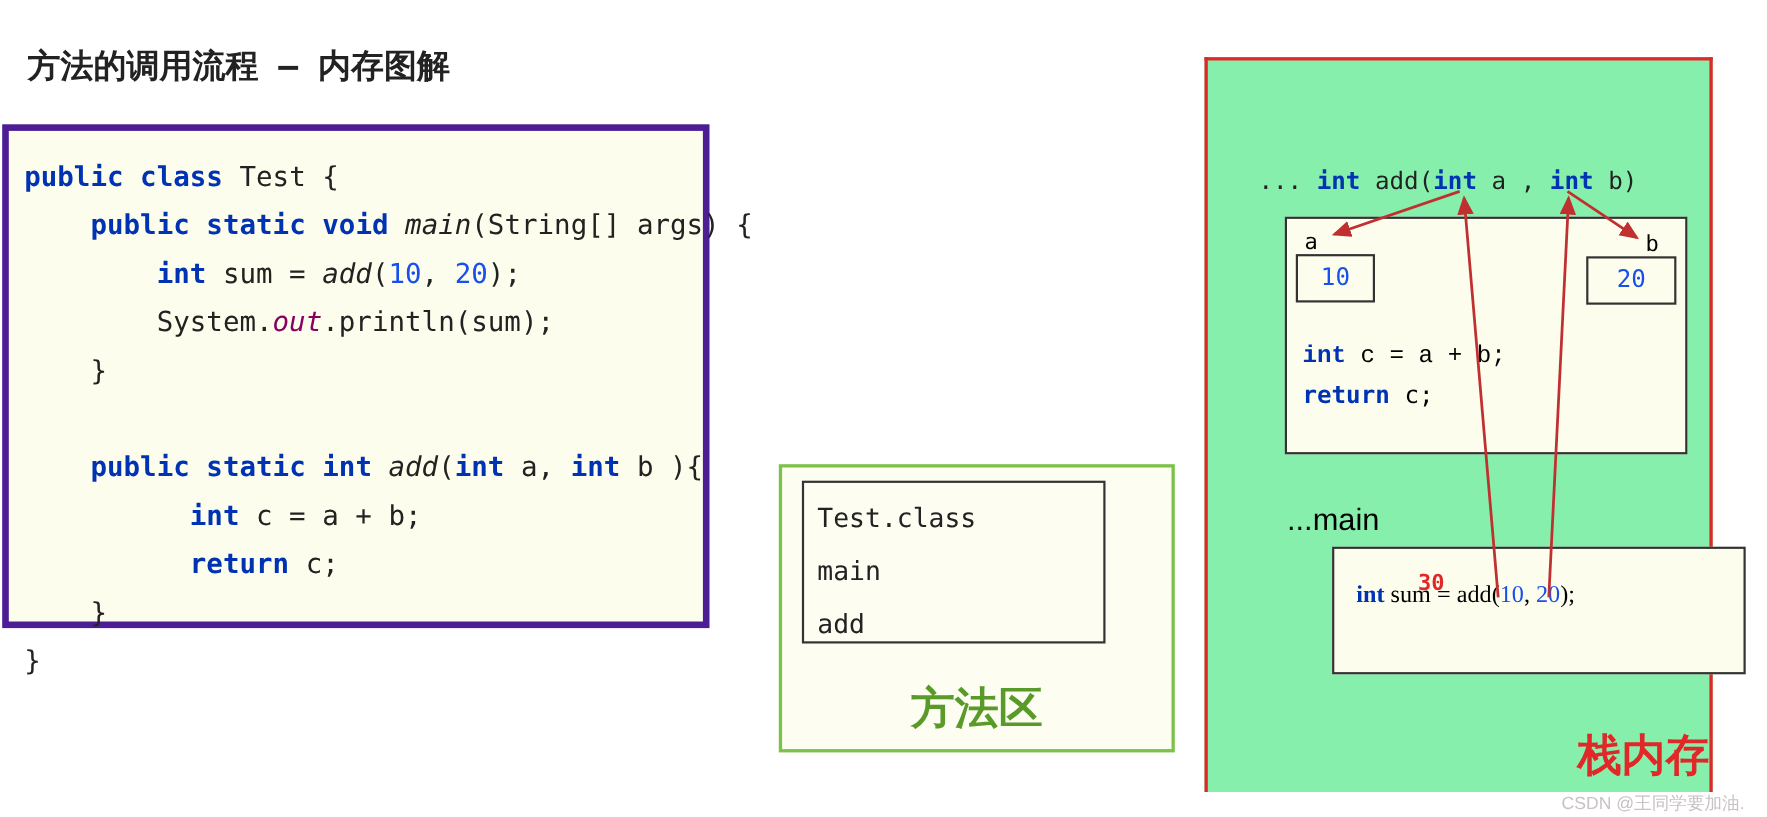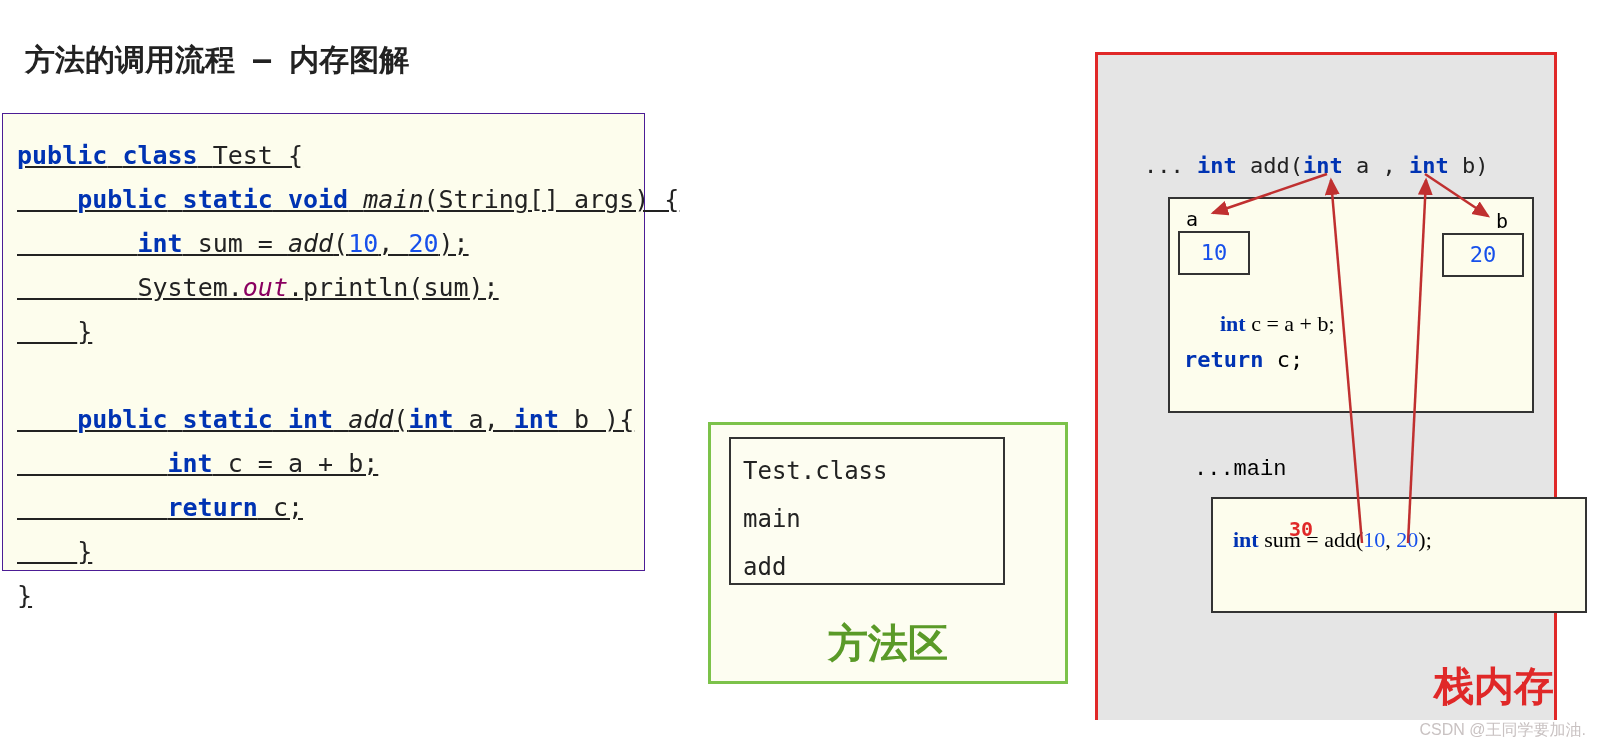--- a/index.html
+++ b/index.html
@@ -21,30 +21,29 @@
     color: #222;
   }
 
   
   .code-box {
     position: absolute;
     left: 2px;
     top: 113px;
     width: 643px;
     height: 458px;
-    border: 1px solid #4c1d95;
+    border: 6px solid #4c1d95;
     background: #fdfded;
     box-sizing: border-box;
     padding: 20px 14px;
     font-family: Consolas, monospace;
     font-size: 25px;
     line-height: 44px;
     white-space: pre;
     color: #222;
-    text-decoration: underline;
   }
   .kw   { color: #0033b3; font-weight: 600; }
   .fn   { color: #222; font-style: italic; }
   .sfld { color: #8a0060; font-style: italic; }
   .num  { color: #1750eb; }
 
   
   .method-area {
     position: absolute;
     left: 708px;
@@ -82,21 +81,21 @@
 
   
   .stack {
     position: absolute;
     left: 1095px;
     top: 52px;
     width: 462px;
     height: 668px;
     border: 3px solid #e02828;
     border-bottom: none;
-    background: #e5e5e5;
+    background: #86efac;
     box-sizing: border-box;
   }
   .stack-label {
     position: absolute;
     bottom: 6px;
     left: 0;
     right: 0;
     text-align: right;
     font-size: 40px;
     font-weight: bold;
@@ -159,39 +158,37 @@
     line-height: 40px;
     font-family: Consolas, monospace;
     font-size: 22px;
     color: #1750eb;
     background: #fdfded;
   }
   .add-line1 {
     position: absolute;
     left: 14px;
     top: 112px;
-    font-family: Liberation Serif, serif;
-    font-size: 22px;
-    margin-left: 36px;
+    font-family: Liberation Mono, monospace;
+    font-size: 22px;
   }
   .add-line2 {
     position: absolute;
     left: 14px;
     top: 148px;
     font-family: Consolas, monospace;
     font-size: 22px;
   }
 
   .main-label {
     position: absolute;
     left: 72px;
     top: 402px;
-    font-family: Liberation Mono, monospace;
-    font-size: 22px;
-    margin-left: 24px;
+    font-family: Liberation Sans, sans-serif;
+    font-size: 28px;
   }
   .main-frame {
     position: absolute;
     left: 70px;
     top: 442px;
     width: 376px;
     height: 116px;
     border: 2px solid #333;
     background: #fdfded;
     box-sizing: border-box;

